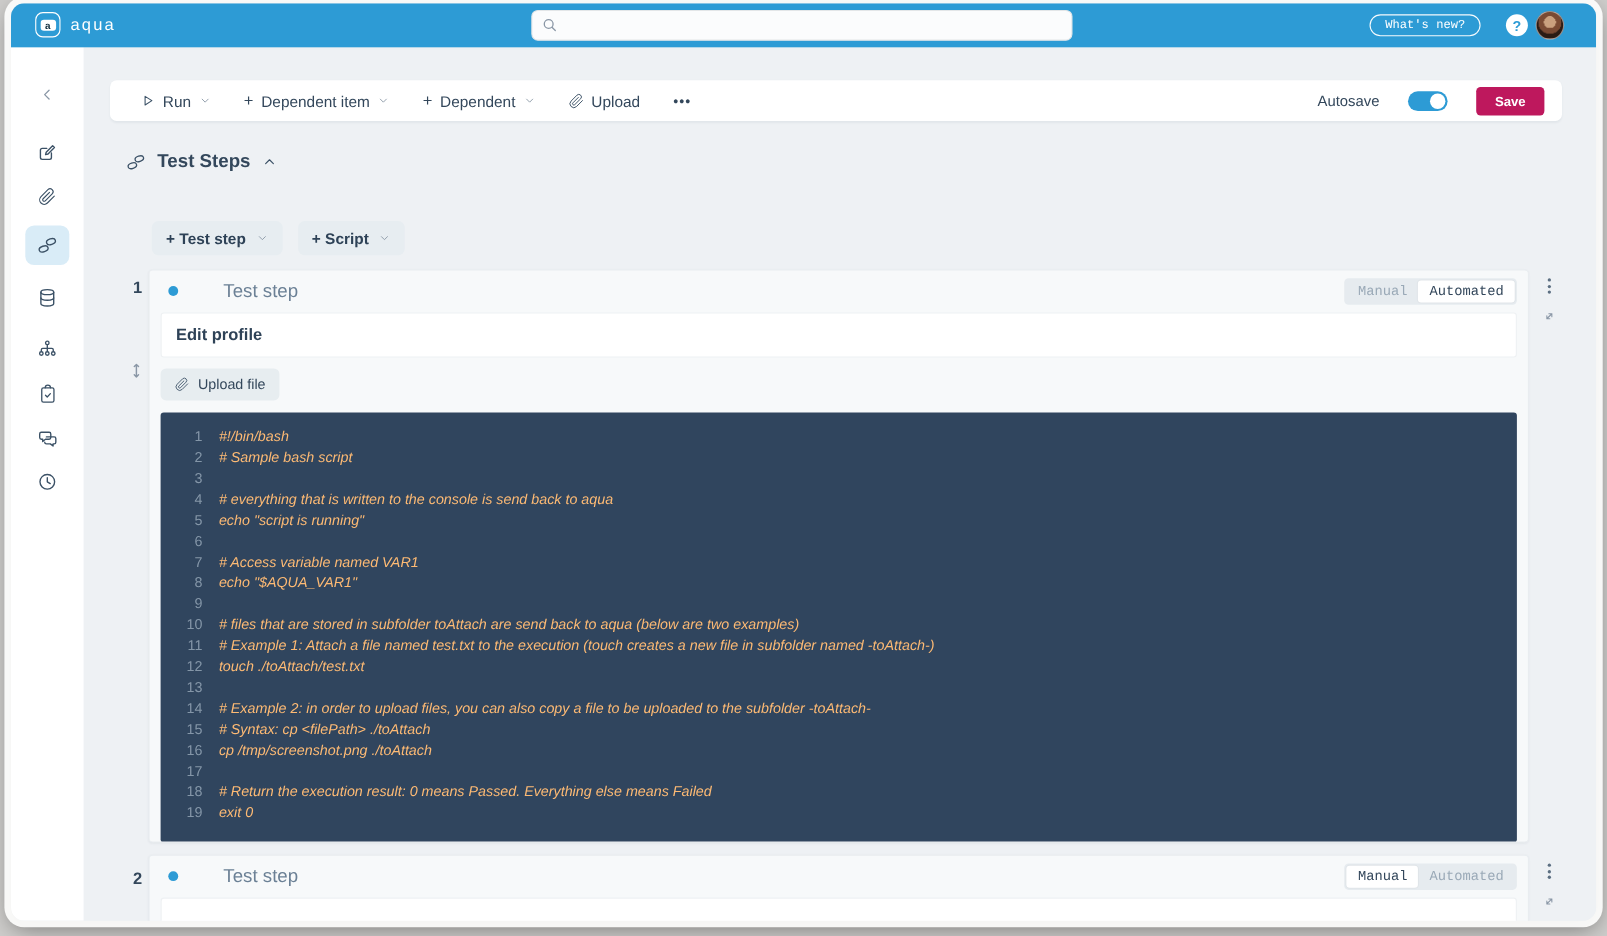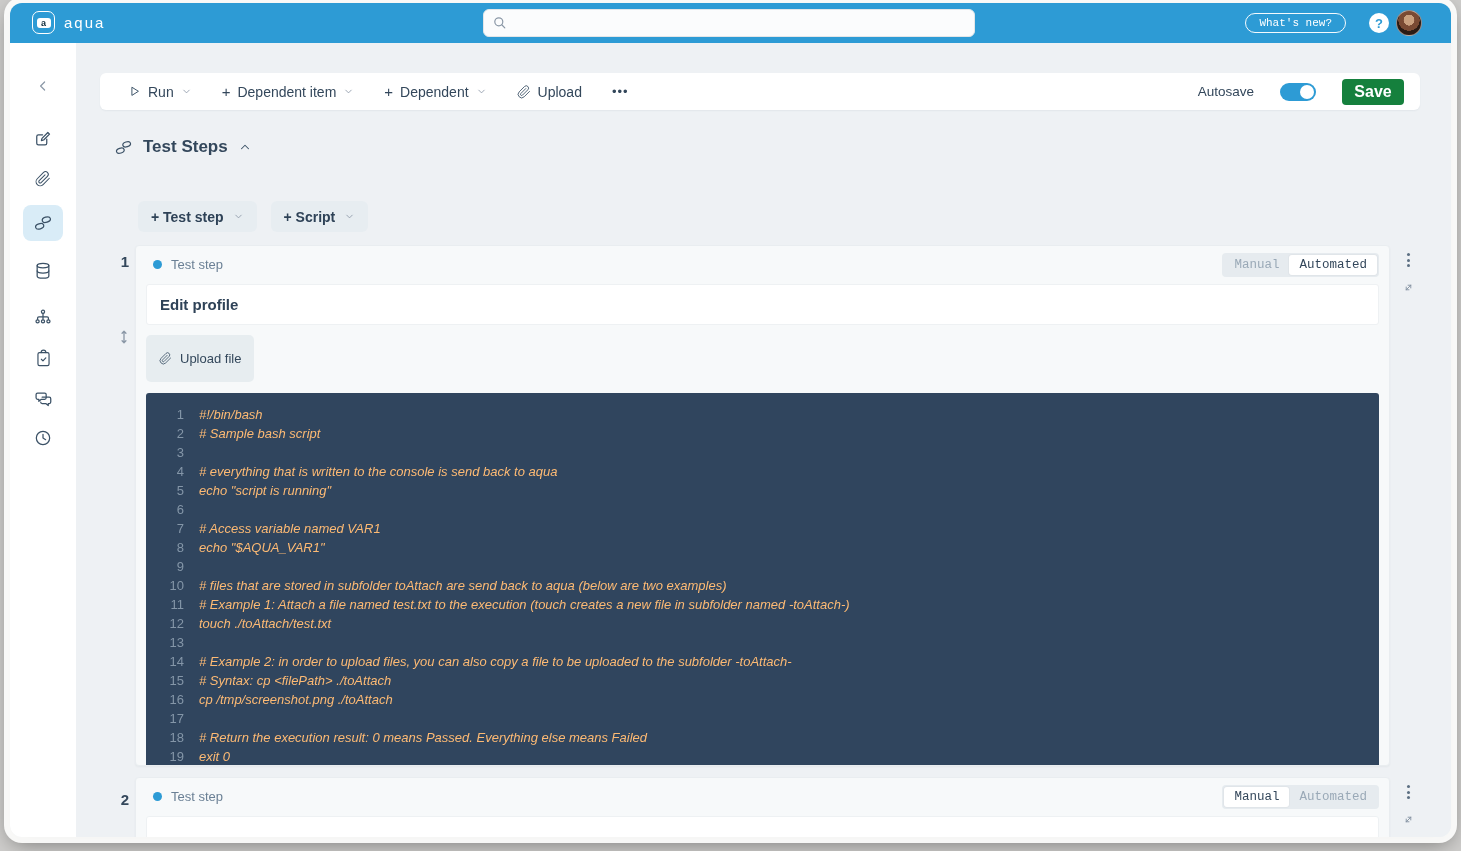--- a/index.html
+++ b/index.html
@@ -42,46 +42,46 @@
 
   .toolbar-card { position:absolute; left:24px; top:30px; width:1320px; height:37px; background:#fff;
     border-radius:6px; box-shadow:0 1px 2px rgba(40,60,80,.06); display:flex; align-items:center; padding:0 16px 0 28px; }
   .tb-item { display:flex; align-items:center; gap:7px; color:#33475b; font-size:14px; cursor:pointer; margin-right:30px; }
   .tb-plus { font-size:15px; color:#33475b; }
   .tb-more { color:#33475b; font-size:13px; letter-spacing:1px; cursor:pointer; }
   .tb-right { margin-left:auto; display:flex; align-items:center; gap:26px; }
   .autosave-label { color:#33475b; font-size:13.5px; }
   .toggle { width:36px; height:18px; border-radius:9px; background:#2d9bd5; position:relative; cursor:pointer; }
   .toggle .knob { position:absolute; right:2px; top:2px; width:14px; height:14px; border-radius:50%; background:#fff; }
-  .save-btn { min-width:62px; height:26px; background:#15803d; color:#fff; border:none; border-radius:4px;
-    font-size:16px; font-weight:bold; cursor:pointer; font-family:"Liberation Sans", sans-serif; }
+  .save-btn { min-width:62px; height:26px; background:#be185d; color:#fff; border:none; border-radius:4px;
+    font-size:12px; font-weight:bold; cursor:pointer; font-family:"Liberation Sans", sans-serif; }
 
   .section-header { position:absolute; left:38px; top:94px; display:flex; align-items:center; gap:10px; }
   .section-title { color:#33475b; font-size:17px; font-weight:bold; }
   .chev-up { cursor:pointer; }
 
   .add-row { position:absolute; left:62px; top:158px; display:flex; gap:14px; }
   .add-btn { height:31px; background:#e7edf1; border:none; border-radius:6px; padding:0 13px;
     display:flex; align-items:center; gap:9px; color:#2e4257; font-size:14px; font-weight:bold; cursor:pointer;
     font-family:"Liberation Sans", sans-serif; }
 
   .step-num { position:absolute; left:38px; width:22px; text-align:center; color:#33475b; font-size:15px; font-weight:bold; }
   .drag-handle { position:absolute; left:41px; cursor:grab; }
 
   .step-card { position:absolute; left:59px; width:1255px; background:#f7f9fa; border:1px solid #e9edf0;
     border-radius:4px; box-shadow:0 1px 2px rgba(40,60,80,.05); overflow:hidden; }
   .step-head { height:37px; display:flex; align-items:center; padding:0 10px 0 17px; }
   .step-dot { width:9px; height:9px; border-radius:50%; background:#2d9bd5; margin-right:9px; }
-  .step-type { color:#6b8095; font-size:13px; }
+  .step-type { color:#6b8095; font-size:17px;margin-left:32px; }
   .seg-group { margin-left:auto; background:#e6ebef; border-radius:4px; padding:2px; display:flex;font-family:Liberation Mono, monospace; }
   .seg { padding:3px 10px; font-size:12.5px; color:#9aa9b7; border-radius:3px; cursor:pointer; white-space:nowrap; }
   .seg.active { background:#fff; color:#33475b; box-shadow:0 0 0 1px #e0e5e9; }
   .step-title-field { margin:1px 10px 10px 10px; height:41px; background:#fff; border:1px solid #eef1f3; border-radius:3px;
     display:flex; align-items:center; padding:0 13px; color:#2e4257; font-size:15px; font-weight:bold; cursor:text; }
-  .upload-file-btn { margin:0 10px 11px 10px; height:47px; width:fit-content; background:#e7edf0; border:none; border-radius:5px;
+  .upload-file-btn { margin:0 10px 11px 10px; height:29px; width:fit-content; background:#e7edf0; border:none; border-radius:5px;
     padding:0 13px; display:flex; align-items:center; gap:8px; color:#33475b; font-size:13px; cursor:pointer;
     font-family:"Liberation Sans", sans-serif; }
   .code-editor { margin:0 10px 10px 10px; height:391px; background:#30455e; border-radius:3px; padding:12px 10px; cursor:text; }
   .code-line { display:flex; line-height:19px; font-size:13px; }
   .code-line .ln { width:28px; text-align:right; color:#8496a8; flex:none; }
   .code-line .code-text { margin-left:15px; color:#fdba74; white-space:pre;font-style:italic; }
 
   .gutter-icons { position:absolute; left:1322px; width:20px; display:flex; flex-direction:column; align-items:center; gap:12px; }
   .kebab { display:flex; flex-direction:column; gap:2.5px; cursor:pointer; padding:2px; }
   .kebab i { width:3px; height:3px; border-radius:50%; background:#5c6f82; }

